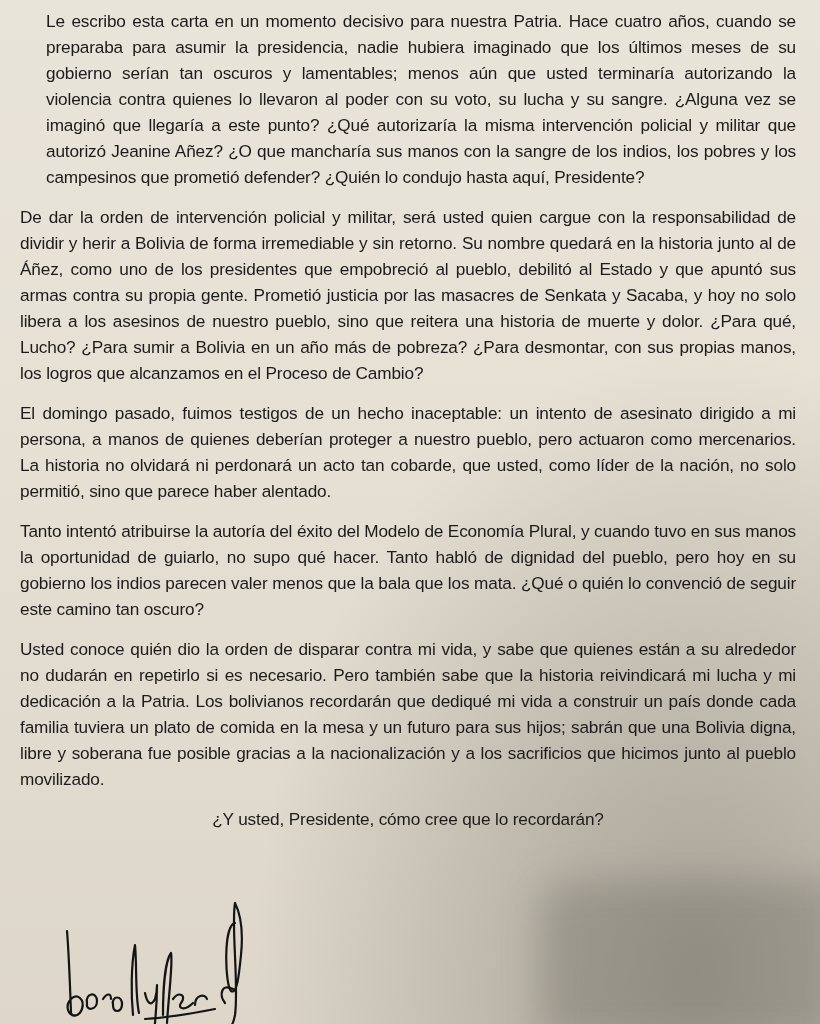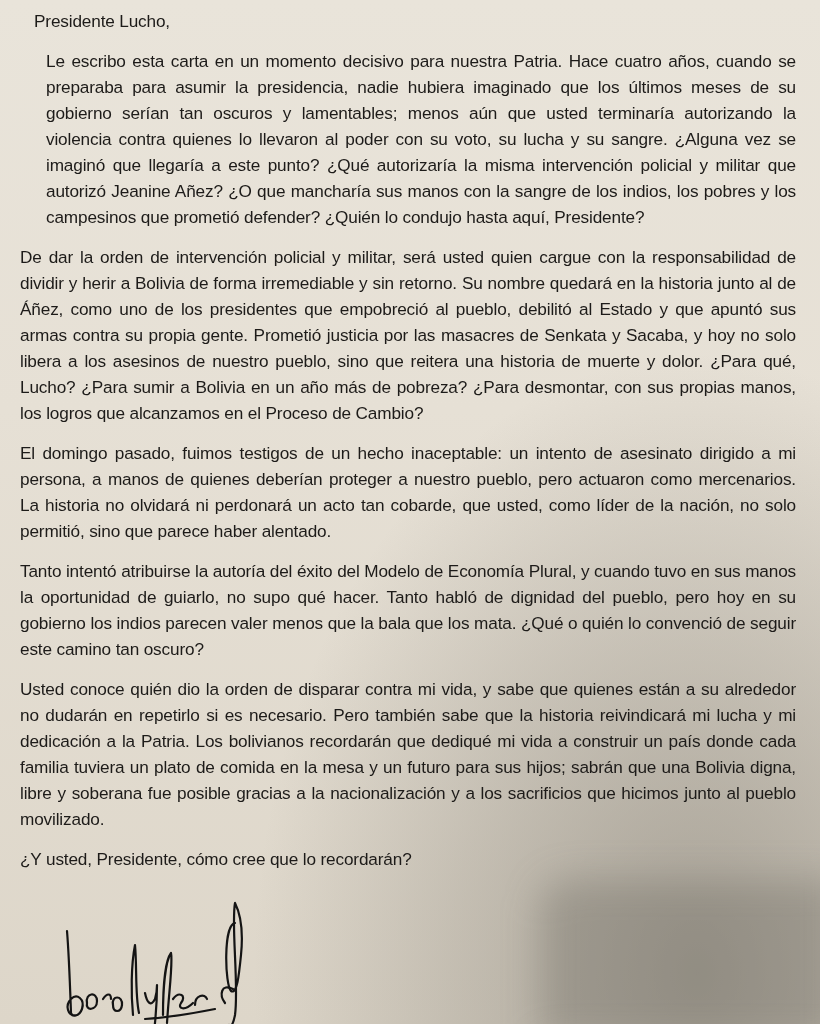--- a/index.html
+++ b/index.html
@@ -43,37 +43,37 @@
   .salutation {
     margin: 0 0 14px 14px;
   }
   .para {
     margin: 0 0 14px 0;
     text-align: justify;
   }
   .para.p1 { margin-left: 26px; }
   .closing {
     margin: 0;
+    text-align: center;
   }
   .signature {
     position: absolute;
     left: 55px;
     top: 895px;
     width: 260px;
     height: 129px;
   }
 </style>
 </head>
 <body>
 
 <div class="paper"></div>
 <div class="shadow"></div>
 
 <div class="letter">
-  <p class="salutation">Presidente Lucho,</p>
   <p class="para p1">Le escribo esta carta en un momento decisivo para nuestra Patria. Hace cuatro años, cuando se preparaba para asumir la presidencia, nadie hubiera imaginado que los últimos meses de su gobierno serían tan oscuros y lamentables; menos aún que usted terminaría autorizando la violencia contra quienes lo llevaron al poder con su voto, su lucha y su sangre. ¿Alguna vez se imaginó que llegaría a este punto? ¿Qué autorizaría la misma intervención policial y militar que autorizó Jeanine Añez? ¿O que mancharía sus manos con la sangre de los indios, los pobres y los campesinos que prometió defender? ¿Quién lo condujo hasta aquí, Presidente?</p>
   <p class="para">De dar la orden de intervención policial y militar, será usted quien cargue con la responsabilidad de dividir y herir a Bolivia de forma irremediable y sin retorno. Su nombre quedará en la historia junto al de Áñez, como uno de los presidentes que empobreció al pueblo, debilitó al Estado y que apuntó sus armas contra su propia gente. Prometió justicia por las masacres de Senkata y Sacaba, y hoy no solo libera a los asesinos de nuestro pueblo, sino que reitera una historia de muerte y dolor. ¿Para qué, Lucho? ¿Para sumir a Bolivia en un año más de pobreza? ¿Para desmontar, con sus propias manos, los logros que alcanzamos en el Proceso de Cambio?</p>
   <p class="para">El domingo pasado, fuimos testigos de un hecho inaceptable: un intento de asesinato dirigido a mi persona, a manos de quienes deberían proteger a nuestro pueblo, pero actuaron como mercenarios. La historia no olvidará ni perdonará un acto tan cobarde, que usted, como líder de la nación, no solo permitió, sino que parece haber alentado.</p>
   <p class="para">Tanto intentó atribuirse la autoría del éxito del Modelo de Economía Plural, y cuando tuvo en sus manos la oportunidad de guiarlo, no supo qué hacer. Tanto habló de dignidad del pueblo, pero hoy en su gobierno los indios parecen valer menos que la bala que los mata. ¿Qué o quién lo convenció de seguir este camino tan oscuro?</p>
   <p class="para">Usted conoce quién dio la orden de disparar contra mi vida, y sabe que quienes están a su alrededor no dudarán en repetirlo si es necesario. Pero también sabe que la historia reivindicará mi lucha y mi dedicación a la Patria. Los bolivianos recordarán que dediqué mi vida a construir un país donde cada familia tuviera un plato de comida en la mesa y un futuro para sus hijos; sabrán que una Bolivia digna, libre y soberana fue posible gracias a la nacionalización y a los sacrificios que hicimos junto al pueblo movilizado.</p>
   <p class="closing">¿Y usted, Presidente, cómo cree que lo recordarán?</p>
 </div>
 
 <svg class="signature" viewBox="0 0 260 129" xmlns="http://www.w3.org/2000/svg">
   <g fill="none" stroke="#141414" stroke-width="2.2" stroke-linecap="round" stroke-linejoin="round">

